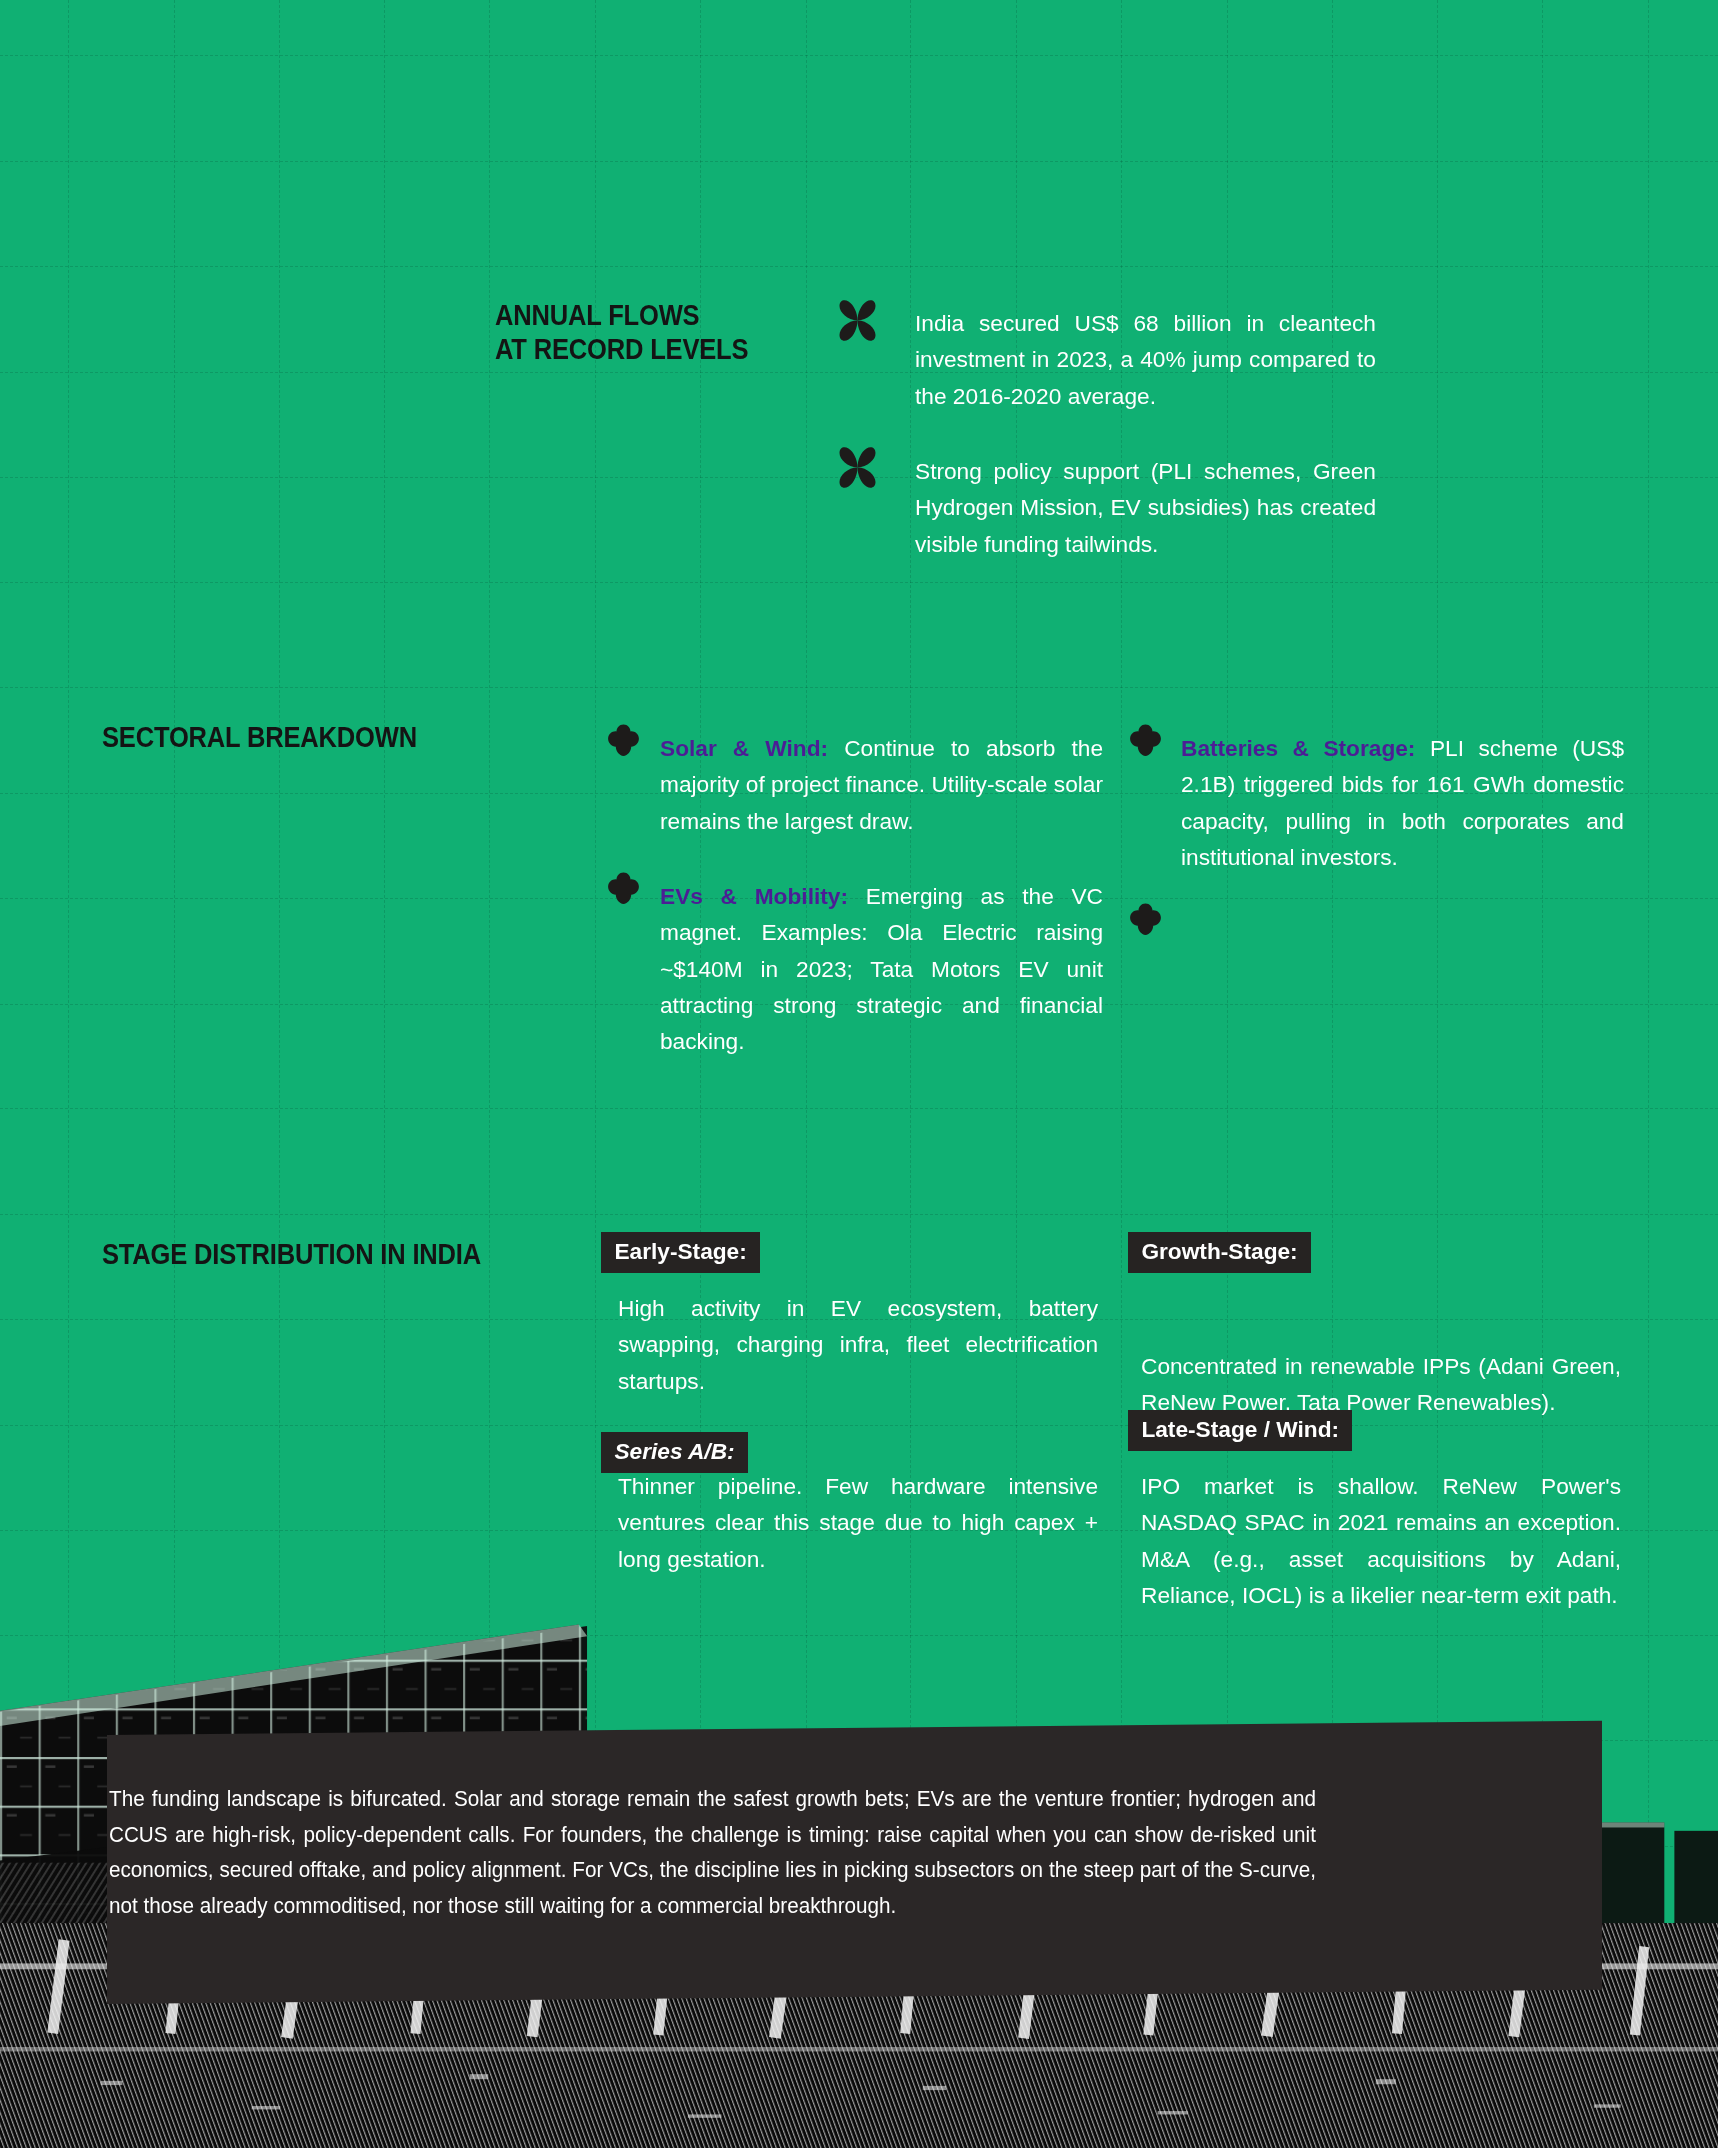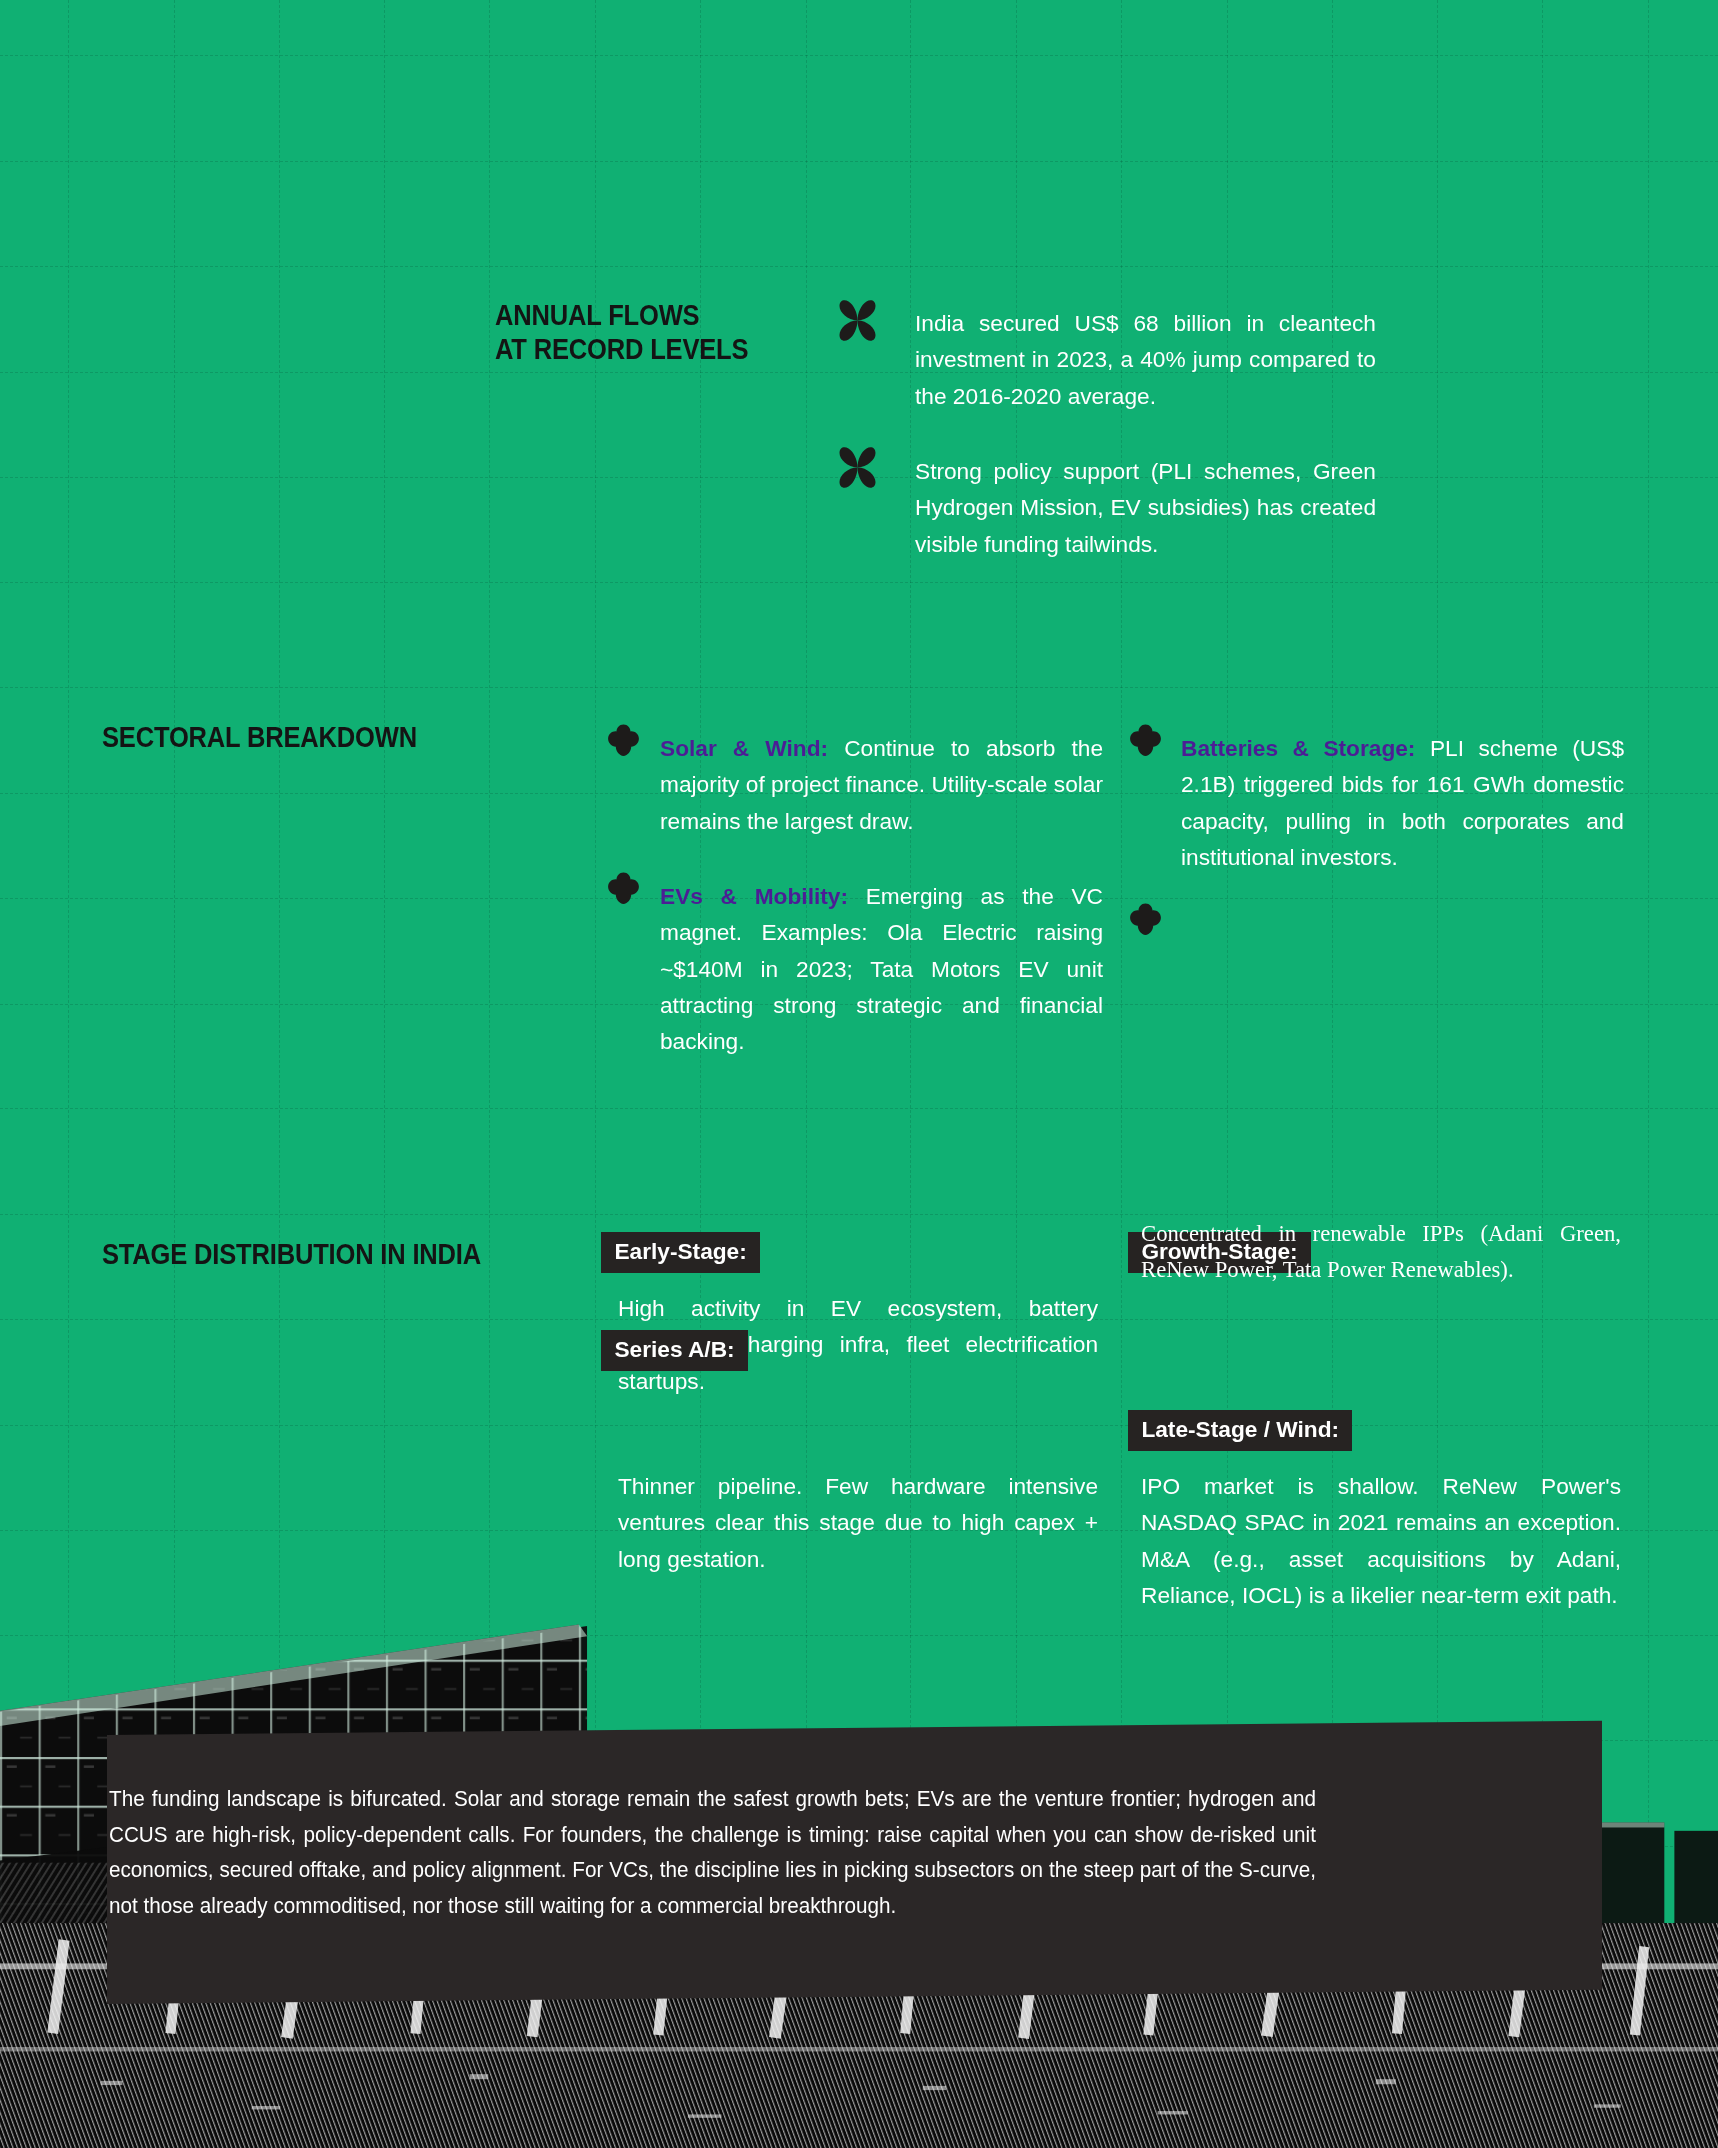--- a/index.html
+++ b/index.html
@@ -349,23 +349,23 @@
       <path fill="#1d1b1a" d="M50,4 C62,4 70,14 70,24 C80,22 94,30 94,45 C94,58 84,66 72,68 C72,80 62,94 50,94 C38,94 28,80 28,68 C16,66 6,58 6,45 C6,30 20,22 30,24 C30,14 38,4 50,4 Z"></path>
     </svg>
   </div>
 
   <div class="sec-heading" style="left:102px; top:1237px; width:587px;">STAGE DISTRIBUTION IN INDIA</div>
 
   <div class="chip" style="left:601px; top:1232px;">Early-Stage:</div>
   <div class="body-text" style="left:618px; top:1277px; width:480px;">High activity in EV ecosystem, battery swapping, charging infra, fleet electrification startups.</div>
 
   <div class="chip" style="left:1128px; top:1232px;">Growth-Stage:</div>
-  <div class="body-text" style="left:1141px; top:1203px; width:480px;font-family:Liberation Serif, serif;">Concentrated in renewable IPPs (Adani Green, ReNew Power, Tata Power Renewables).</div>
-
-  <div class="chip" style="left:601px; top:1330px;">Series A/B:</div>
+  <div class="body-text" style="left:1141px; top:1335px; width:480px;">Concentrated in renewable IPPs (Adani Green, ReNew Power, Tata Power Renewables).</div>
+
+  <div class="chip" style="left:601px; top:1432px;font-style:italic;">Series A/B:</div>
   <div class="body-text" style="left:618px; top:1455px; width:480px;">Thinner pipeline. Few hardware intensive ventures clear this stage due to high capex + long gestation.</div>
 
   <div class="chip" style="left:1128px; top:1410px;">Late-Stage / Wind:</div>
   <div class="body-text" style="left:1141px; top:1455px; width:480px;">IPO market is shallow. ReNew Power's NASDAQ SPAC in 2021 remains an exception. M&amp;A (e.g., asset acquisitions by Adani, Reliance, IOCL) is a likelier near-term exit path.</div>
 
   <div id="summary-box"></div>
   <div id="summary-text">The funding landscape is bifurcated. Solar and storage remain the safest growth bets; EVs are the venture frontier; hydrogen and CCUS are high-risk, policy-dependent calls. For founders, the challenge is timing: raise capital when you can show de-risked unit economics, secured offtake, and policy alignment. For VCs, the discipline lies in picking subsectors on the steep part of the S-curve, not those already commoditised, nor those still waiting for a commercial breakthrough.</div>
 
 </div>
 

